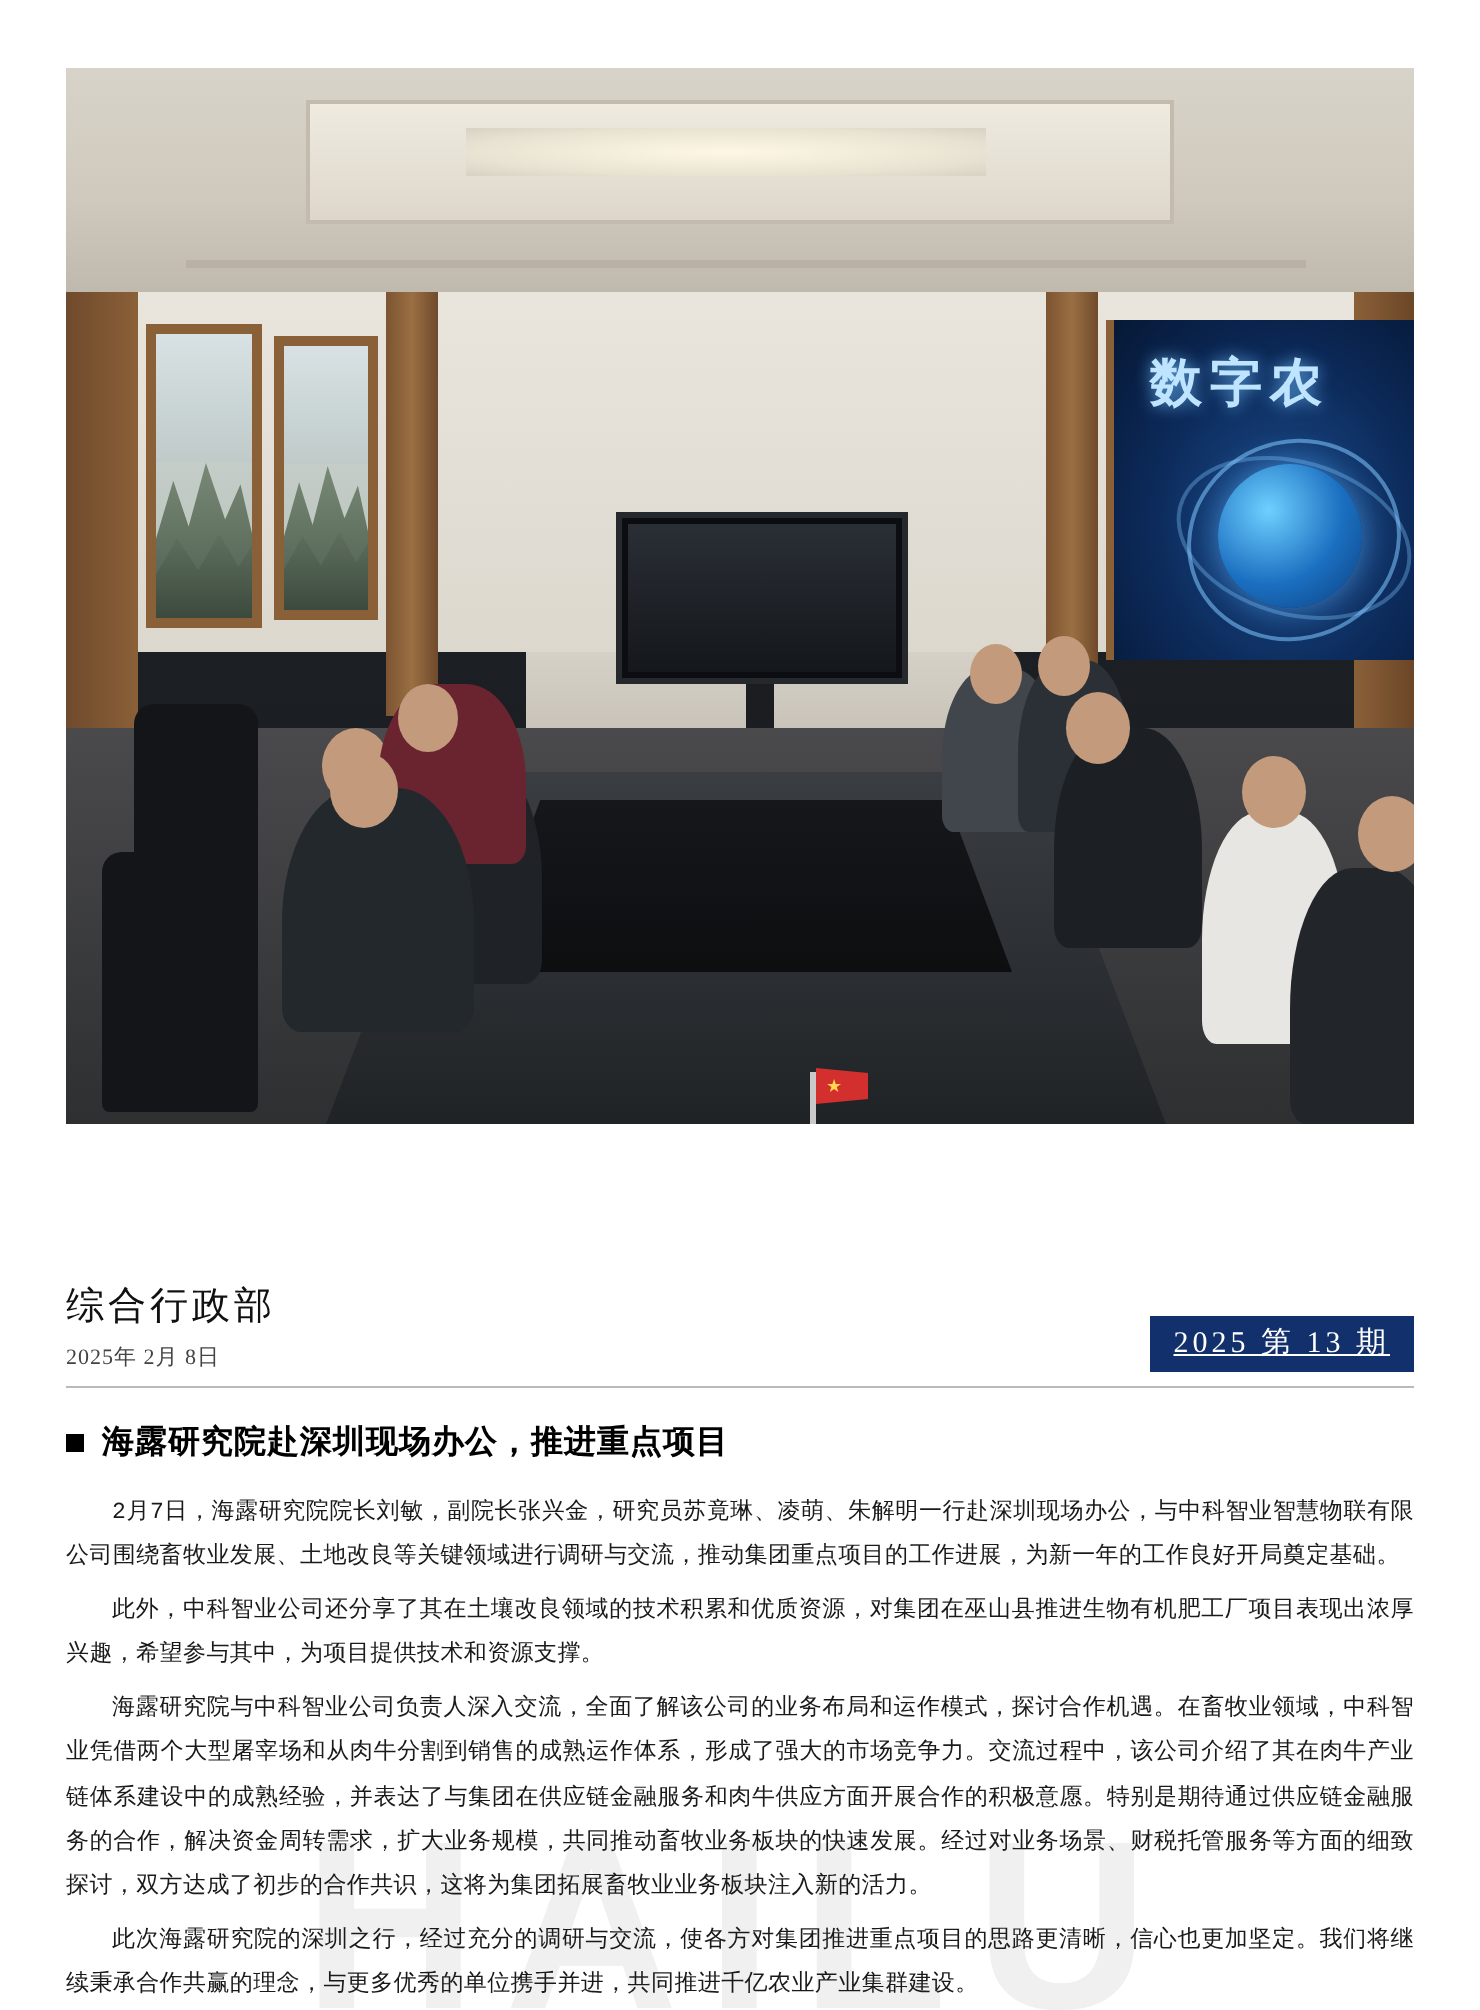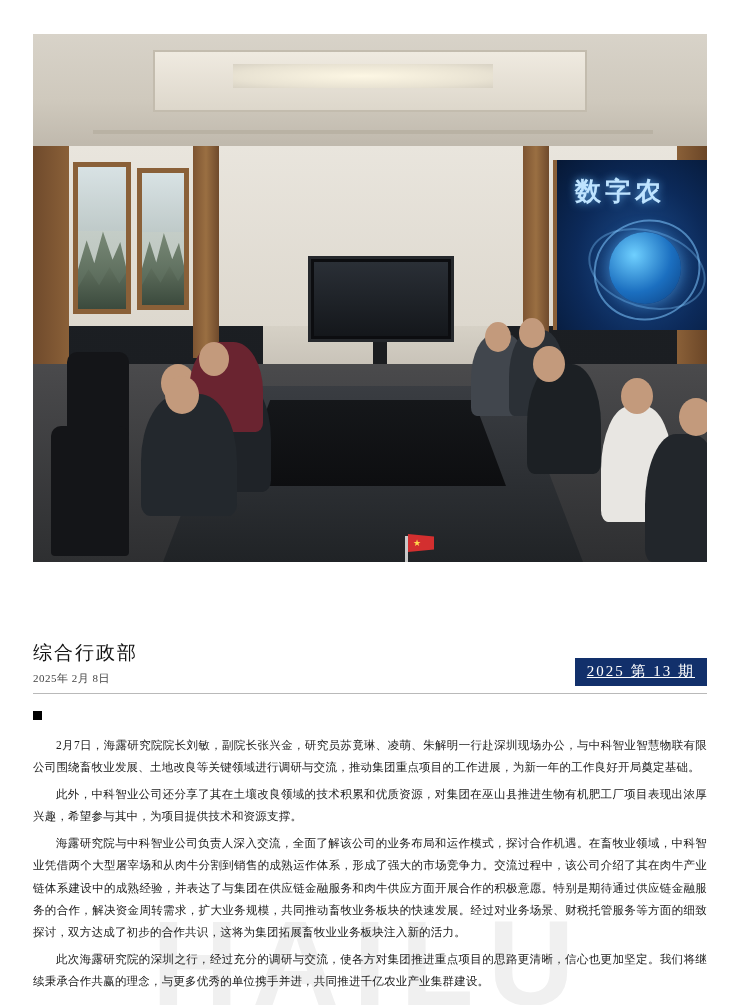--- a/index.html
+++ b/index.html
@@ -315,21 +315,21 @@
     font-weight: bold;
     color: #000;
     letter-spacing: .5px;
   }
 
   .body-text {
     margin-top: 14px;
   }
   .body-text p {
     margin: 0 0 4px 0;
-    font-family: Liberation Serif, serif;
+    font-family: Liberation Mono, monospace;
     font-size: 11.5px;
     line-height: 1.95;
     color: #1a1a1a;
     text-align: justify;
     text-indent: 2em;
     letter-spacing: .2px;
   }
 </style>
 </head>
 <body>
@@ -416,20 +416,21 @@
         <div class="dept-name">综合行政部</div>
         <div class="dept-date">2025年 2月 8日</div>
       </div>
       <div class="issue-badge">2025  第 13 期</div>
     </div>
 
     <div class="rule"></div>
 
     <div class="headline">
       <span class="bullet-square"></span>
+      <span class="headline-text">海露研究院赴深圳现场办公，推进重点项目</span>
     </div>
 
     <div class="body-text">
       <p>2月7日，海露研究院院长刘敏，副院长张兴金，研究员苏竟琳、凌萌、朱解明一行赴深圳现场办公，与中科智业智慧物联有限公司围绕畜牧业发展、土地改良等关键领域进行调研与交流，推动集团重点项目的工作进展，为新一年的工作良好开局奠定基础。</p>
       <p>此外，中科智业公司还分享了其在土壤改良领域的技术积累和优质资源，对集团在巫山县推进生物有机肥工厂项目表现出浓厚兴趣，希望参与其中，为项目提供技术和资源支撑。</p>
       <p>海露研究院与中科智业公司负责人深入交流，全面了解该公司的业务布局和运作模式，探讨合作机遇。在畜牧业领域，中科智业凭借两个大型屠宰场和从肉牛分割到销售的成熟运作体系，形成了强大的市场竞争力。交流过程中，该公司介绍了其在肉牛产业链体系建设中的成熟经验，并表达了与集团在供应链金融服务和肉牛供应方面开展合作的积极意愿。特别是期待通过供应链金融服务的合作，解决资金周转需求，扩大业务规模，共同推动畜牧业务板块的快速发展。经过对业务场景、财税托管服务等方面的细致探讨，双方达成了初步的合作共识，这将为集团拓展畜牧业业务板块注入新的活力。</p>
       <p>此次海露研究院的深圳之行，经过充分的调研与交流，使各方对集团推进重点项目的思路更清晰，信心也更加坚定。我们将继续秉承合作共赢的理念，与更多优秀的单位携手并进，共同推进千亿农业产业集群建设。</p>
     </div>
   </div>
 

